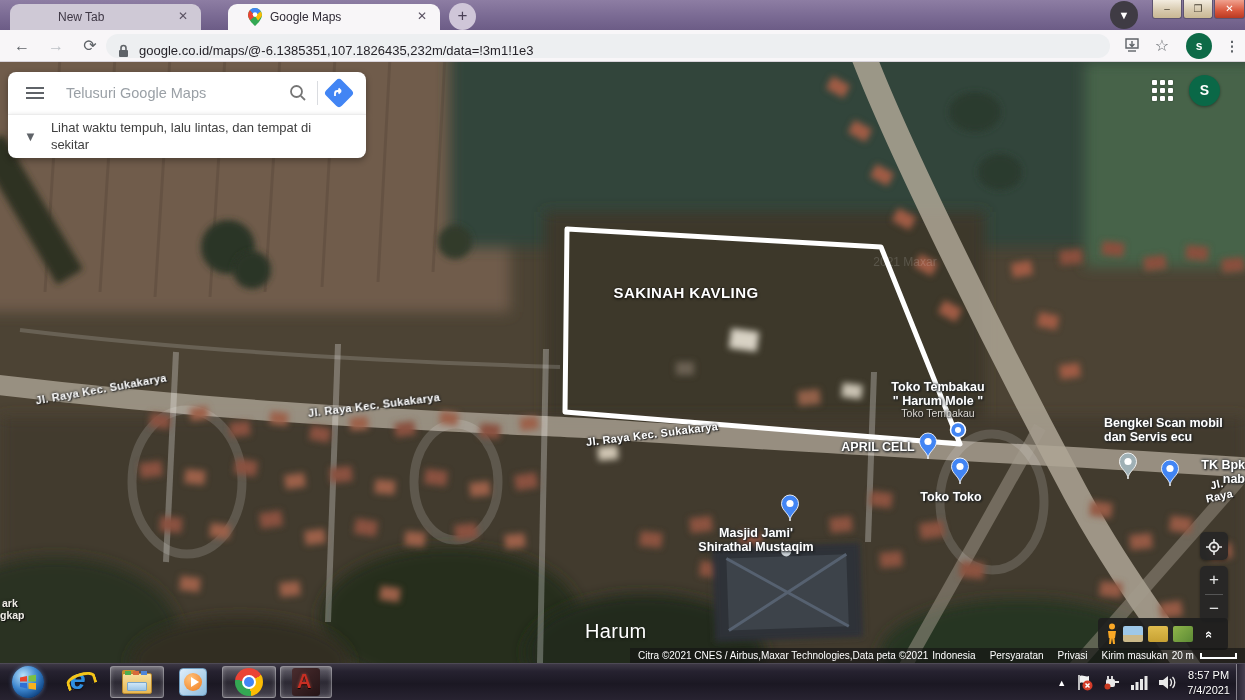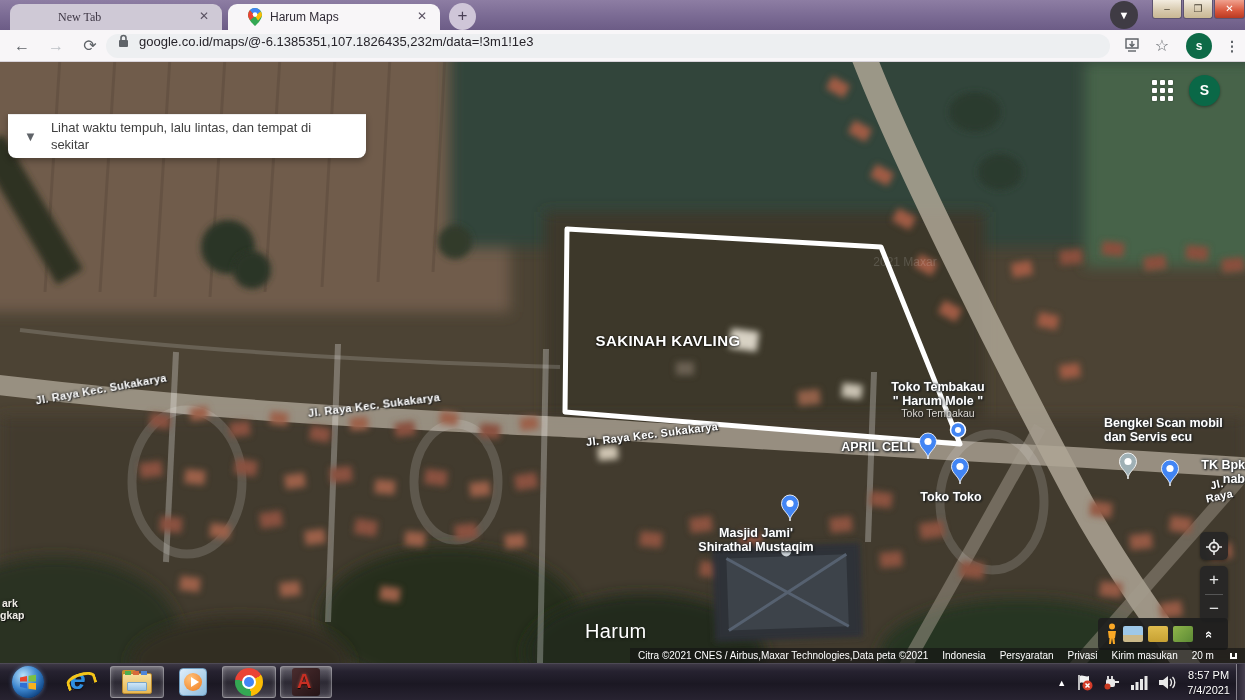--- a/index.html
+++ b/index.html
@@ -5,42 +5,42 @@
   * { margin:0; padding:0; box-sizing:border-box; }
   html,body { width:1245px; height:700px; overflow:hidden; }
   body { font-family:"Liberation Sans", sans-serif; background:#000; }
   .screen { position:relative; width:1245px; height:700px; background:#000; overflow:hidden; }
 
   
   .titlebar { position:absolute; top:0; left:0; width:1245px; height:30px;
     background:linear-gradient(180deg,#8d7da3 0%,#7a6a93 55%,#6c5c86 100%); }
   .tab { position:absolute; top:4px; height:26px; border-radius:9px 9px 0 0;
     display:flex; align-items:center; font-size:12px; color:#3e3745; padding:0 10px 0 20px; }
-  .tab.inactive { background:#cfc9d6; left:10px; width:212px;font-family:Liberation Serif, serif; }
+  .tab.inactive { background:#cfc9d6; left:10px; width:191px; }
   .tab.active { background:#f8f6f8; left:228px; width:212px; color:#2f2a35; }
   .tab .title { flex:1; overflow:hidden; white-space:nowrap; padding-left:8px; }
   .tab.inactive .title{ padding-left:28px; }
   .tab .close { width:16px; height:16px; line-height:15px; text-align:center; font-size:12px;
     color:#5a5262; border-radius:50%; }
   .newtab-btn { position:absolute; left:449px; top:3px; width:27px; height:27px; border-radius:50%;
     background:#cfc6d8; color:#4a4156; font-size:17px; line-height:26px; text-align:center; }
   .media-circle { position:absolute; left:1110px; top:1px; width:28px; height:28px; border-radius:50%;
     background:#3f3b44; color:#fff; text-align:center; font-size:11px; line-height:28px; }
   .winbtn { position:absolute; top:0; height:19px; border:1px solid #5d5370; border-top:none;
     background:linear-gradient(180deg,#f3ecdf,#d6c8ac 60%,#c9b893); color:#4c4436;
     font-size:10px; text-align:center; line-height:18px; border-radius:0 0 3px 3px; }
   .winbtn.close { background:linear-gradient(180deg,#f0a18e,#d9573c 60%,#b93a22); color:#fff; }
 
   .toolbar { position:absolute; top:30px; left:0; width:1245px; height:32px; background:#f8f6f8;
     border-bottom:1px solid #d8d3da; }
   .navic { position:absolute; top:6px; width:20px; height:20px; color:#5f6368; font-size:16px;
     text-align:center; line-height:20px; }
   .navic.disabled { color:#bdc1c6; }
   .omnibox { position:absolute; left:106px; top:4px; width:1004px; height:24px; border-radius:12px;
-    background:#edeff1; display:flex; align-items:flex-start; padding:0 12px; }
+    background:#edeff1; display:flex; align-items:flex-end; padding:0 12px; }
   .omnibox .url { font-size:13px; color:#27242a; margin-left:10px; letter-spacing:0; }
   .tbicon { position:absolute; top:6px; width:20px; height:20px; color:#5f6368; text-align:center;
     font-size:14px; line-height:20px; }
   .avatar-s { position:absolute; left:1186px; top:3px; width:26px; height:26px; border-radius:50%;
     background:#0d6a47; color:#fff; font-size:12px; font-weight:700; text-align:center; line-height:26px; }
 
   
   .map { position:absolute; top:62px; left:0; width:1245px; height:601px; background:#4c4334; overflow:hidden; }
   .maplabel { position:absolute; white-space:pre-line; text-align:center; pointer-events:auto; }
   .lbl-poi { color:#fff; font-size:12.5px; font-weight:700;
@@ -99,21 +99,21 @@
 
   
   .img-panel { position:absolute; left:1098px; top:556px; width:130px; height:32px;
     background:rgba(30,30,30,.92); border-radius:4px; display:flex; align-items:center;
     padding:0 8px; gap:5px; z-index:30; }
   .thumb { width:20px; height:16px; border-radius:2px; }
   .google-logo { position:absolute; left:585px; top:558px; color:#fff; font-size:20px; letter-spacing:.3px;
     text-shadow:0 1px 3px rgba(0,0,0,.6); z-index:25; }
   .attrib { position:absolute; left:630px; top:586px; width:615px; height:15px;
     background:rgba(20,20,20,.65); color:#fff; font-size:10px; display:flex; align-items:center;
-    gap:14px; padding:0 8px 0 8px; z-index:30; white-space:nowrap; }
+    gap:4px; padding:0 8px 0 8px; z-index:30; white-space:nowrap; }
   .scalebar { width:50px; height:6px; border-left:2px solid #fff; border-right:2px solid #fff;
     border-bottom:2px solid #fff; margin-left:2px; }
 
   
   .taskbar { position:absolute; top:663px; left:0; width:1245px; height:37px;
     background:linear-gradient(180deg,#3d3845 0%,#262230 20%,#1b1823 55%,#282331 100%);
     border-top:1px solid rgba(255,255,255,.18); }
   .tb-btn { position:absolute; top:2px; height:32px; border-radius:3px; }
   .tb-btn.framed { border:1px solid rgba(255,255,255,.35);
     background:linear-gradient(180deg,rgba(255,255,255,.28),rgba(255,255,255,.08) 50%,rgba(255,255,255,.16));
@@ -137,21 +137,21 @@
       <span class="close">✕</span>
     </div>
     <div class="tab active">
       <svg width="14" height="18" viewBox="0 0 14 18">
         <path d="M7 0a7 7 0 0 0-7 7c0 5 7 11 7 11s7-6 7-11a7 7 0 0 0-7-7z" fill="#34a853"></path>
         <path d="M7 0a7 7 0 0 0-5.2 2.3L7 8l5.6-4.6A7 7 0 0 0 7 0z" fill="#4285f4"></path>
         <path d="M12.6 3.4 7 8l3 4.6C11.8 10.5 14 8.6 14 7a7 7 0 0 0-1.4-3.6z" fill="#fbbc04"></path>
         <path d="M1.8 2.3A7 7 0 0 0 0 7c0 1.6.9 3.5 2.2 5.3L7 8 1.8 2.3z" fill="#ea4335"></path>
         <circle cx="7" cy="6.6" r="2.3" fill="#fff"></circle>
       </svg>
-      <span class="title">Harum Maps</span>
+      <span class="title">Google Maps</span>
       <span class="close">✕</span>
     </div>
     <div class="newtab-btn">+</div>
     <div class="media-circle">▼</div>
     <div class="winbtn" style="left:1152px;width:30px;">–</div>
     <div class="winbtn" style="left:1183px;width:30px;">❐</div>
     <div class="winbtn close" style="left:1214px;width:31px;">✕</div>
   </div>
 
   <div class="toolbar">
@@ -325,21 +325,21 @@
         <rect x="0" y="0" width="148" height="94" fill="#2e3338" filter="url(#soft2)"></rect>
         <rect x="14" y="11" width="120" height="72" fill="#3d434a"></rect>
         <path d="M14,11 134,83 M134,11 14,83" stroke="#566170" stroke-width="3"></path>
         <circle cx="74" cy="6" r="5" fill="#c7ced3"></circle>
       </g>
 
       <polygon points="567,167 881,185 960,382 565,350" fill="none" stroke="#ffffff" stroke-width="5" stroke-linejoin="round"></polygon>
     </svg>
 
     <div id="map-labels">
-        <div class="maplabel lbl-user" style="left: 668px; top: 230px; transform: translate(-50%, -50%); margin-top: 48px;">SAKINAH KAVLING</div>
+        <div class="maplabel lbl-user" style="left: 686px; top: 230px; transform: translate(-50%, -50%);">SAKINAH KAVLING</div>
         <div class="maplabel lbl-road" style="left: 101px; top: 327px; transform: translate(-50%, -50%) rotate(-10deg);">Jl. Raya Kec. Sukakarya</div>
         <div class="maplabel lbl-road" style="left: 374px; top: 343px; transform: translate(-50%, -50%) rotate(-7deg);">Jl. Raya Kec. Sukakarya</div>
         <div class="maplabel lbl-road" style="left: 652px; top: 372px; transform: translate(-50%, -50%) rotate(-7deg);">Jl. Raya Kec. Sukakarya</div>
         <div class="maplabel lbl-poi" style="left: 938px; top: 332px; transform: translate(-50%, -50%);">Toko Tembakau
 " Harum Mole "</div>
         <div class="maplabel lbl-poi-sub" style="left: 938px; top: 351px; transform: translate(-50%, -50%);">Toko Tembakau</div>
         <div class="maplabel lbl-poi" style="left: 878px; top: 385px; transform: translate(-50%, -50%);">APRIL CELL</div>
         <div class="maplabel lbl-poi" style="left: 951px; top: 435px; transform: translate(-50%, -50%);">Toko Toko</div>
         <div class="maplabel lbl-poi" style="left: 756px; top: 478px; transform: translate(-50%, -50%);">Masjid Jami'
 Shirathal Mustaqim</div>
@@ -371,20 +371,34 @@
         <div class="pin" style="left: 1117px; top: 390px;"><svg width="22" height="28" viewBox="0 0 22 28">
       <path d="M11 27 C11 19.5 2.5 17 2.5 9.5 A8.5 8.5 0 1 1 19.5 9.5 C19.5 17 11 19.5 11 27 Z" fill="#9fb0b5" stroke="rgba(255,255,255,.85)" stroke-width="1"></path>
       <circle cx="11" cy="9.5" r="3.6" fill="#fff"></circle>
           </svg></div>
         <div class="pin" style="left: 1159px; top: 397px;"><svg width="22" height="28" viewBox="0 0 22 28">
       <path d="M11 27 C11 19.5 2.5 17 2.5 9.5 A8.5 8.5 0 1 1 19.5 9.5 C19.5 17 11 19.5 11 27 Z" fill="#4285f4" stroke="rgba(255,255,255,.85)" stroke-width="1"></path>
       <circle cx="11" cy="9.5" r="3.6" fill="#fff"></circle>
           </svg></div>
       </div>
 
+    <div class="search-card">
+      <div class="hamburger"></div>
+      <div class="search-ph">Telusuri Google Maps</div>
+      <svg width="18" height="18" viewBox="0 0 18 18">
+        <circle cx="7.5" cy="7.5" r="5.5" fill="none" stroke="#757575" stroke-width="1.8"></circle>
+        <path d="M11.8 11.8 16 16" stroke="#757575" stroke-width="1.8"></path>
+      </svg>
+      <div class="vdiv"></div>
+      <div class="dir-diamond">
+        <svg width="16" height="16" viewBox="0 0 16 16">
+            <path d="M4 11V8.5C4 7 5 6 6.5 6H10M10 6 7.5 3.5M10 6 7.5 8.5" stroke="#fff" stroke-width="1.8" fill="none"></path>
+          </svg>
+      </div>
+    </div>
     <div class="search-hint">
       <div class="chev">▼</div>
       <div class="hint-text">Lihat waktu tempuh, lalu lintas, dan tempat di sekitar</div>
     </div>
 
     <div class="appsgrid">
         <i></i>
         <i></i>
         <i></i>
         <i></i>

